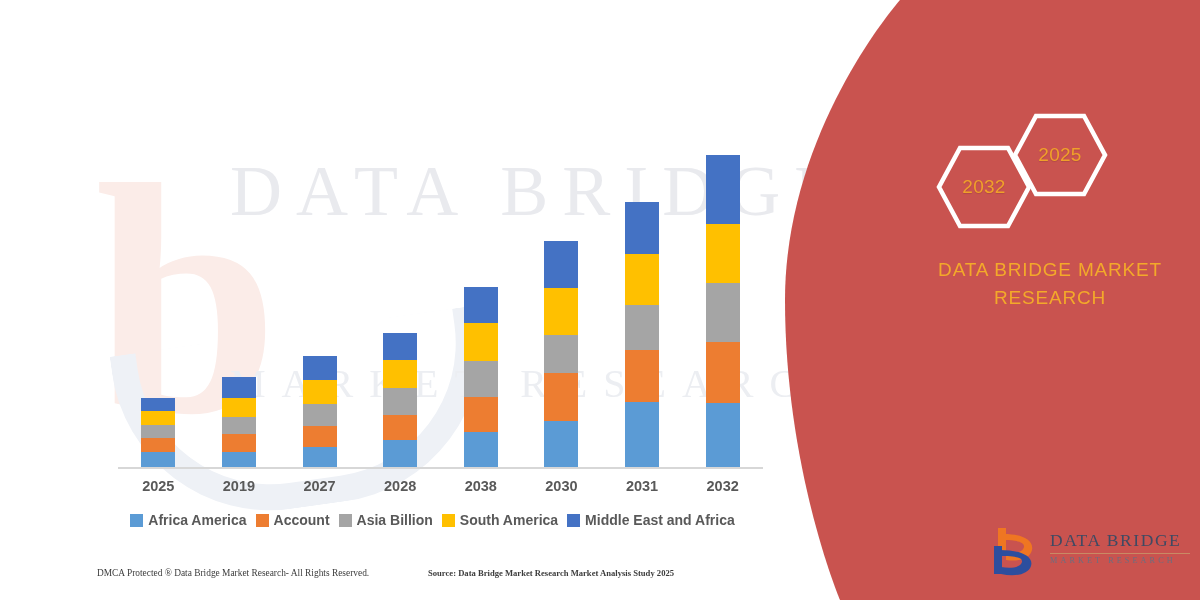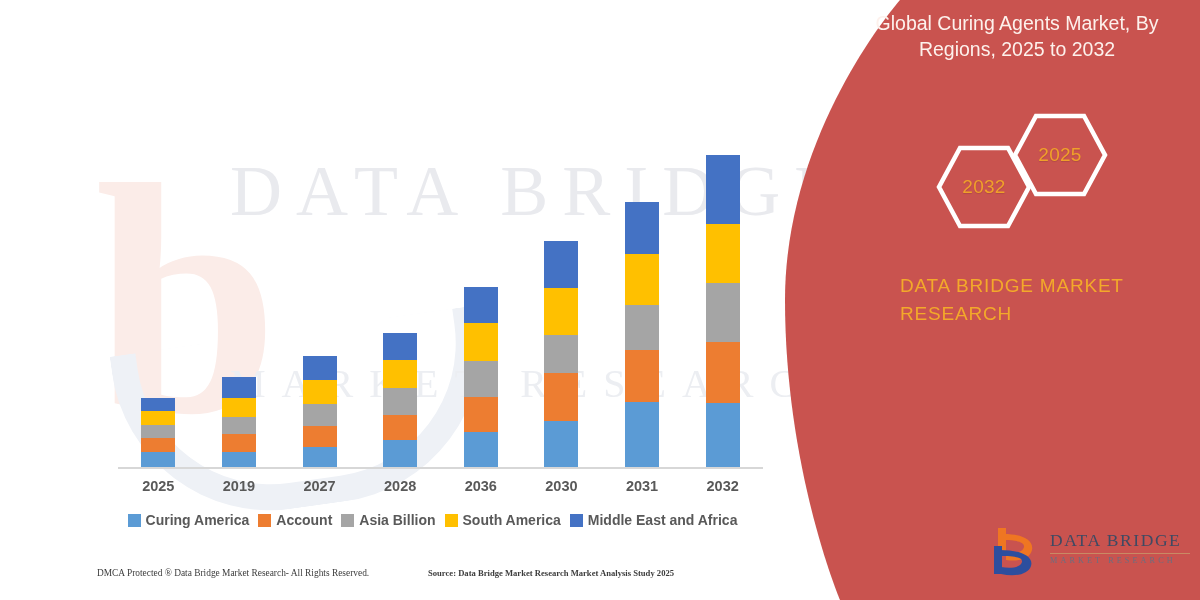--- a/index.html
+++ b/index.html
@@ -29,21 +29,21 @@
   }
   .hex svg{position:absolute;inset:0;}
   .hex span{
     position:relative;color:#f0a02a;font-size:19px;font-weight:400;letter-spacing:.3px;
     text-shadow:0 1px 1px rgba(0,0,0,.12);
   }
   .hex-2025{left:1012px;top:113px;}
   .hex-2032{left:936px;top:145px;}
 
   .brand-text{
-    position:absolute;left:900px;top:272px;width:300px;
+    position:absolute;left:900px;top:256px;width:300px;text-align:center;
     color:#f3a92a;font-size:19px;line-height:1.45;letter-spacing:.8px;font-weight:400;
   }
 
   
   .logo{position:absolute;left:988px;top:524px;width:200px;height:56px;}
   .logo-mark{position:absolute;left:0;top:2px;width:56px;height:52px;}
   .logo-words{position:absolute;left:62px;top:6px;width:140px;}
   .logo-main{font-size:17.5px;letter-spacing:1.6px;color:#3f4a63;font-family:"Liberation Serif",serif;}
   .logo-rule{height:1px;background:#c98a64;margin:2px 0 2px 0;}
   .logo-sub{font-size:8.2px;letter-spacing:3.1px;color:#6a6f80;font-family:"Liberation Serif",serif;}
@@ -192,29 +192,29 @@
           <div class="seg" style="height: 64px; background: rgb(91, 155, 213);"></div>
         </div>
       </div>
     </div>
   <div class="axis-line"></div>
   <div class="xlabels" id="xlabels">
       <div class="xlab">2025</div>
       <div class="xlab">2019</div>
       <div class="xlab">2027</div>
       <div class="xlab">2028</div>
-      <div class="xlab">2036</div>
+      <div class="xlab">2038</div>
       <div class="xlab">2030</div>
       <div class="xlab">2031</div>
       <div class="xlab">2032</div>
     </div>
   <div class="legend" id="legend">
       <div class="leg-item">
         <span class="leg-sw" style="background: rgb(91, 155, 213);"></span>
-        <span class="leg-lab">Curing America</span>
+        <span class="leg-lab">Africa America</span>
       </div>
       <div class="leg-item">
         <span class="leg-sw" style="background: rgb(237, 125, 49);"></span>
         <span class="leg-lab">Account</span>
       </div>
       <div class="leg-item">
         <span class="leg-sw" style="background: rgb(165, 165, 165);"></span>
         <span class="leg-lab">Asia Billion</span>
       </div>
       <div class="leg-item">
@@ -227,21 +227,20 @@
       </div>
     </div>
 
   <div class="footer">
     <div class="foot-left">DMCA Protected ® Data Bridge Market Research- All Rights Reserved.</div>
     <div class="foot-right">Source: Data Bridge Market Research Market Analysis Study 2025</div>
   </div>
 
   <div class="red-panel"></div>
 
-  <div class="panel-title">Global Curing Agents Market, By Regions, 2025 to 2032</div>
 
   <div class="hex hex-2032">
     <svg viewBox="0 0 96 84">
       <polygon points="24,3 72,3 93,42 72,81 24,81 3,42" fill="none" stroke="#ffffff" stroke-width="4.5"></polygon>
     </svg>
     <span>2032</span>
   </div>
 
   <div class="hex hex-2025">
     <svg viewBox="0 0 96 84">

